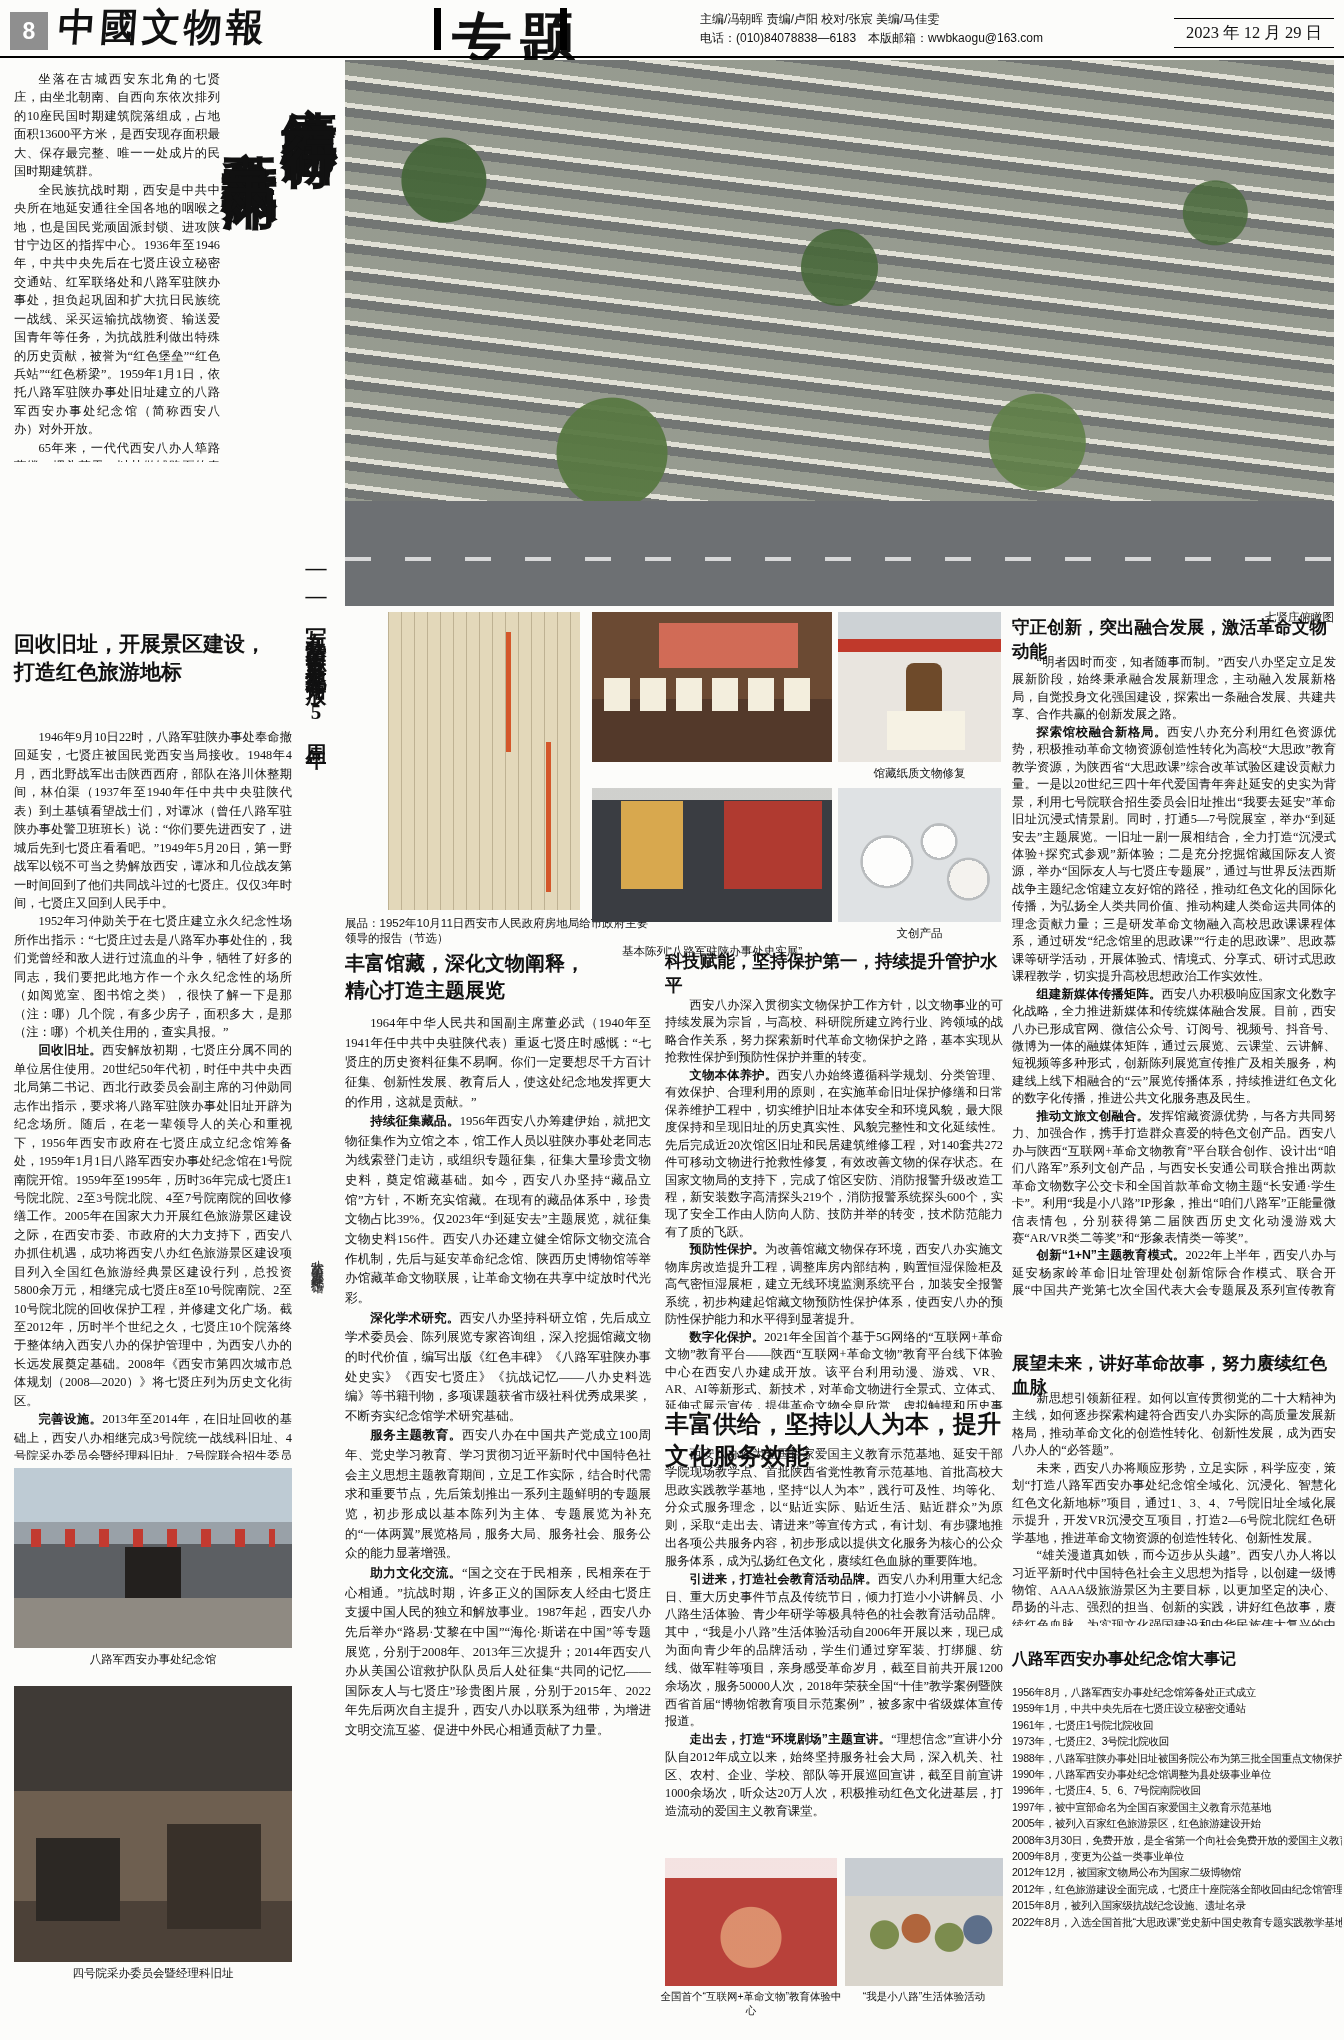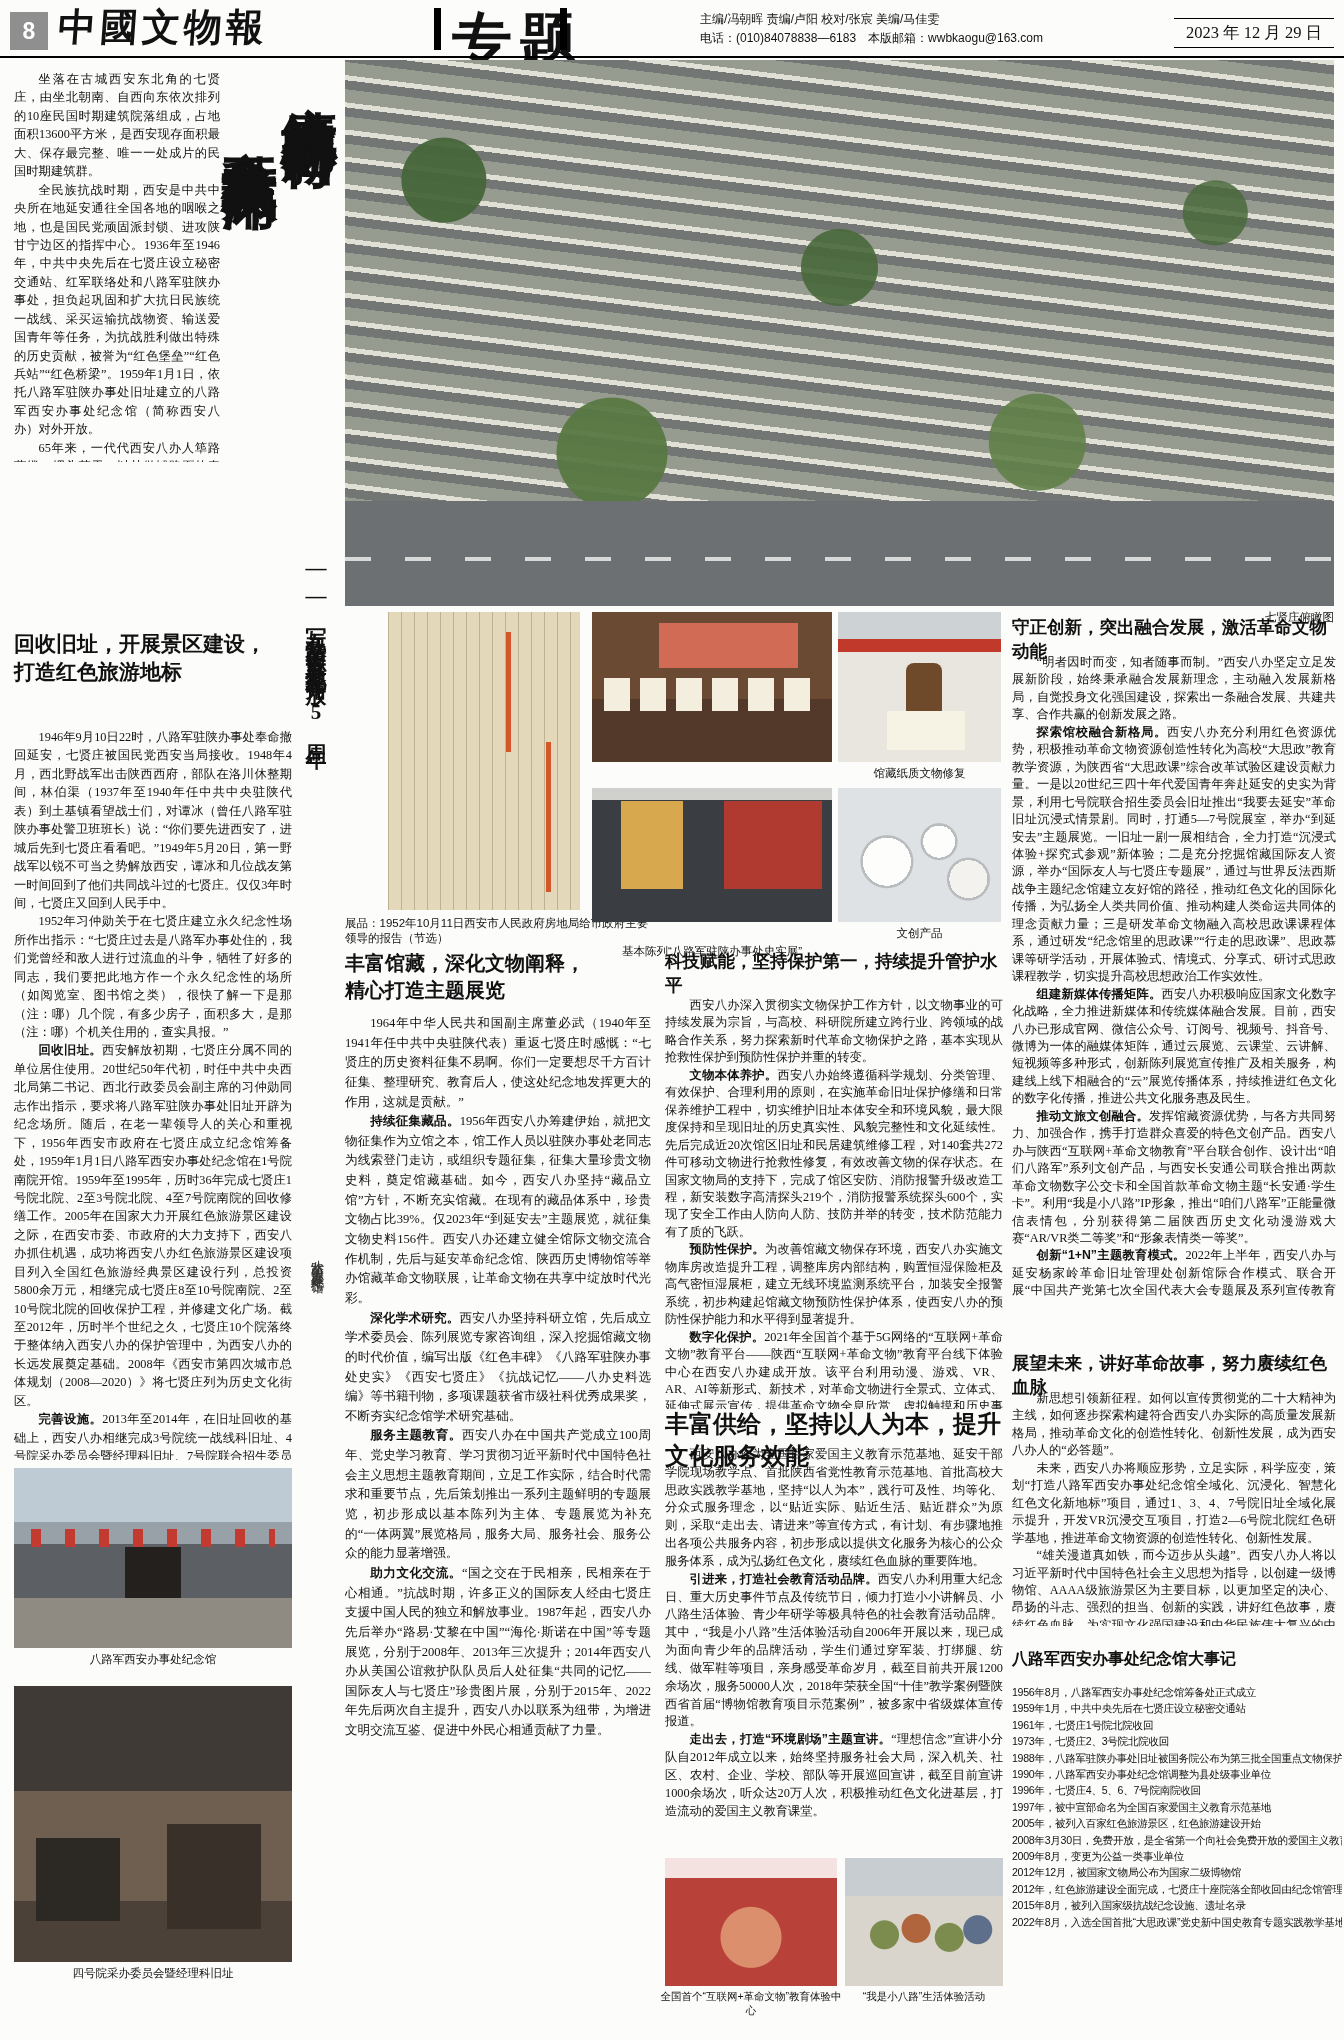--- a/index.html
+++ b/index.html
@@ -142,21 +142,21 @@
   <div class="abs ph ph-doc" style="left:388px;top:612px;width:192px;height:298px;">
     <div class="abs redbar" style="left:118px;top:20px;height:120px;"></div>
     <div class="abs redbar" style="left:158px;top:130px;height:150px;"></div>
   </div>
   <div class="abs cap" style="left:345px;top:916px;width:306px;text-align:left;">展品：1952年10月11日西安市人民政府房地局给市政府主要领导的报告（节选）</div>
   <div class="abs sec-head" style="left:345px;top:950px;width:306px;font-size:20px;">
     <div>丰富馆藏，深化文物阐释，</div>
     <div>精心打造主题展览</div>
   </div>
   <div class="abs body-text" style="left:345px;top:1014px;width:306px;height:992px;font-size:12.6px;line-height:1.56;">
-    <p><b></b><span>1964年中华人民共和国副主席董必武（1940年至1941年任中共中央驻陕代表）重返七贤庄时感慨：“七贤庄的历史资料征集不易啊。你们一定要想尽千方百计征集、整理研究、教育后人，使这处纪念地发挥更大的作用，这就是贡献。”</span></p>
+    <p><b></b><span>1964年中华人民共和国副主席董必武（1940年至1941年任中共中央驻陕代表）重返七贤庄时感慨：“七贤庄的历史资料征集不易啊。你们一定要想尽千方百计征集、创新性发展、教育后人，使这处纪念地发挥更大的作用，这就是贡献。”</span></p>
     <p><b>持续征集藏品。</b><span>1956年西安八办筹建伊始，就把文物征集作为立馆之本，馆工作人员以驻陕办事处老同志为线索登门走访，或组织专题征集，征集大量珍贵文物史料，奠定馆藏基础。如今，西安八办坚持“藏品立馆”方针，不断充实馆藏。在现有的藏品体系中，珍贵文物占比39%。仅2023年“到延安去”主题展览，就征集文物史料156件。西安八办还建立健全馆际文物交流合作机制，先后与延安革命纪念馆、陕西历史博物馆等举办馆藏革命文物联展，让革命文物在共享中绽放时代光彩。</span></p>
     <p><b>深化学术研究。</b><span>西安八办坚持科研立馆，先后成立学术委员会、陈列展览专家咨询组，深入挖掘馆藏文物的时代价值，编写出版《红色丰碑》《八路军驻陕办事处史实》《西安七贤庄》《抗战记忆——八办史料选编》等书籍刊物，多项课题获省市级社科优秀成果奖，不断夯实纪念馆学术研究基础。</span></p>
     <p><b>服务主题教育。</b><span>西安八办在中国共产党成立100周年、党史学习教育、学习贯彻习近平新时代中国特色社会主义思想主题教育期间，立足工作实际，结合时代需求和重要节点，先后策划推出一系列主题鲜明的专题展览，初步形成以基本陈列为主体、专题展览为补充的“一体两翼”展览格局，服务大局、服务社会、服务公众的能力显著增强。</span></p>
     <p><b>助力文化交流。</b><span>“国之交在于民相亲，民相亲在于心相通。”抗战时期，许多正义的国际友人经由七贤庄支援中国人民的独立和解放事业。1987年起，西安八办先后举办“路易·艾黎在中国”“海伦·斯诺在中国”等专题展览，分别于2008年、2013年三次提升；2014年西安八办从美国公谊救护队队员后人处征集“共同的记忆——国际友人与七贤庄”珍贵图片展，分别于2015年、2022年先后两次自主提升，西安八办以联系为纽带，为增进文明交流互鉴、促进中外民心相通贡献了力量。</span></p>
   </div>
 
   <div class="abs ph ph-donation" style="left:592px;top:612px;width:240px;height:150px;">
     <div class="abs banner"></div>
     <div class="abs sheets"></div>
   </div>

